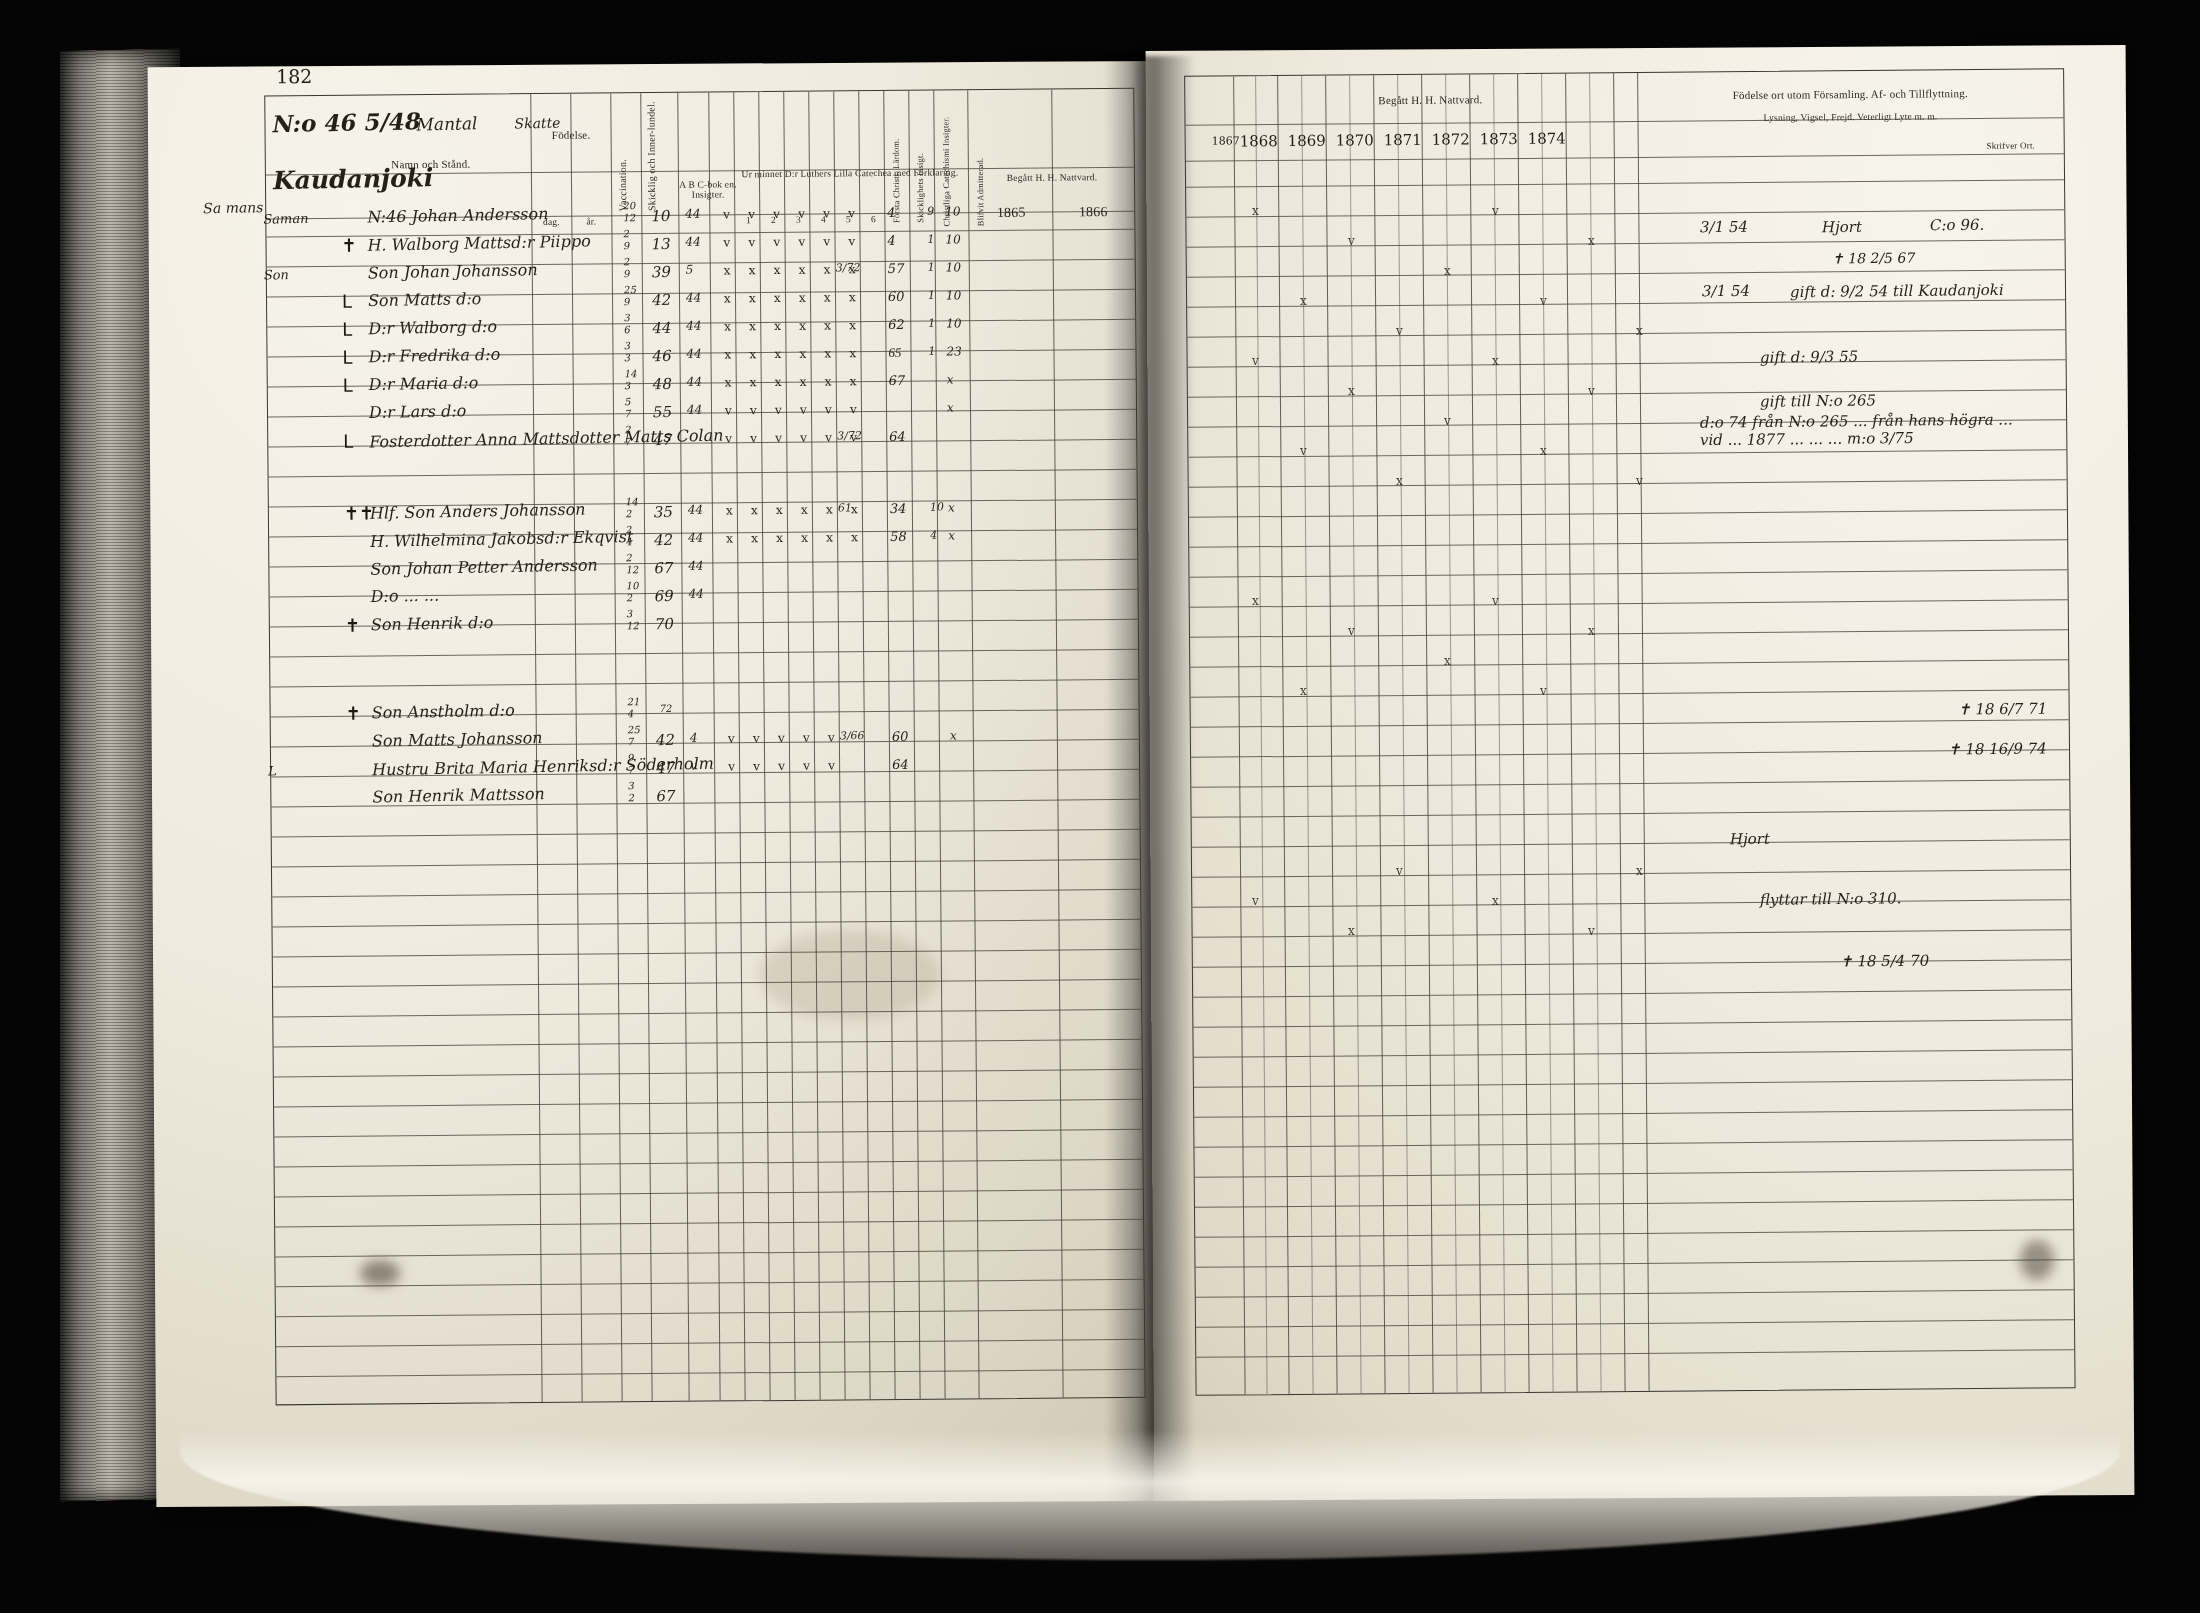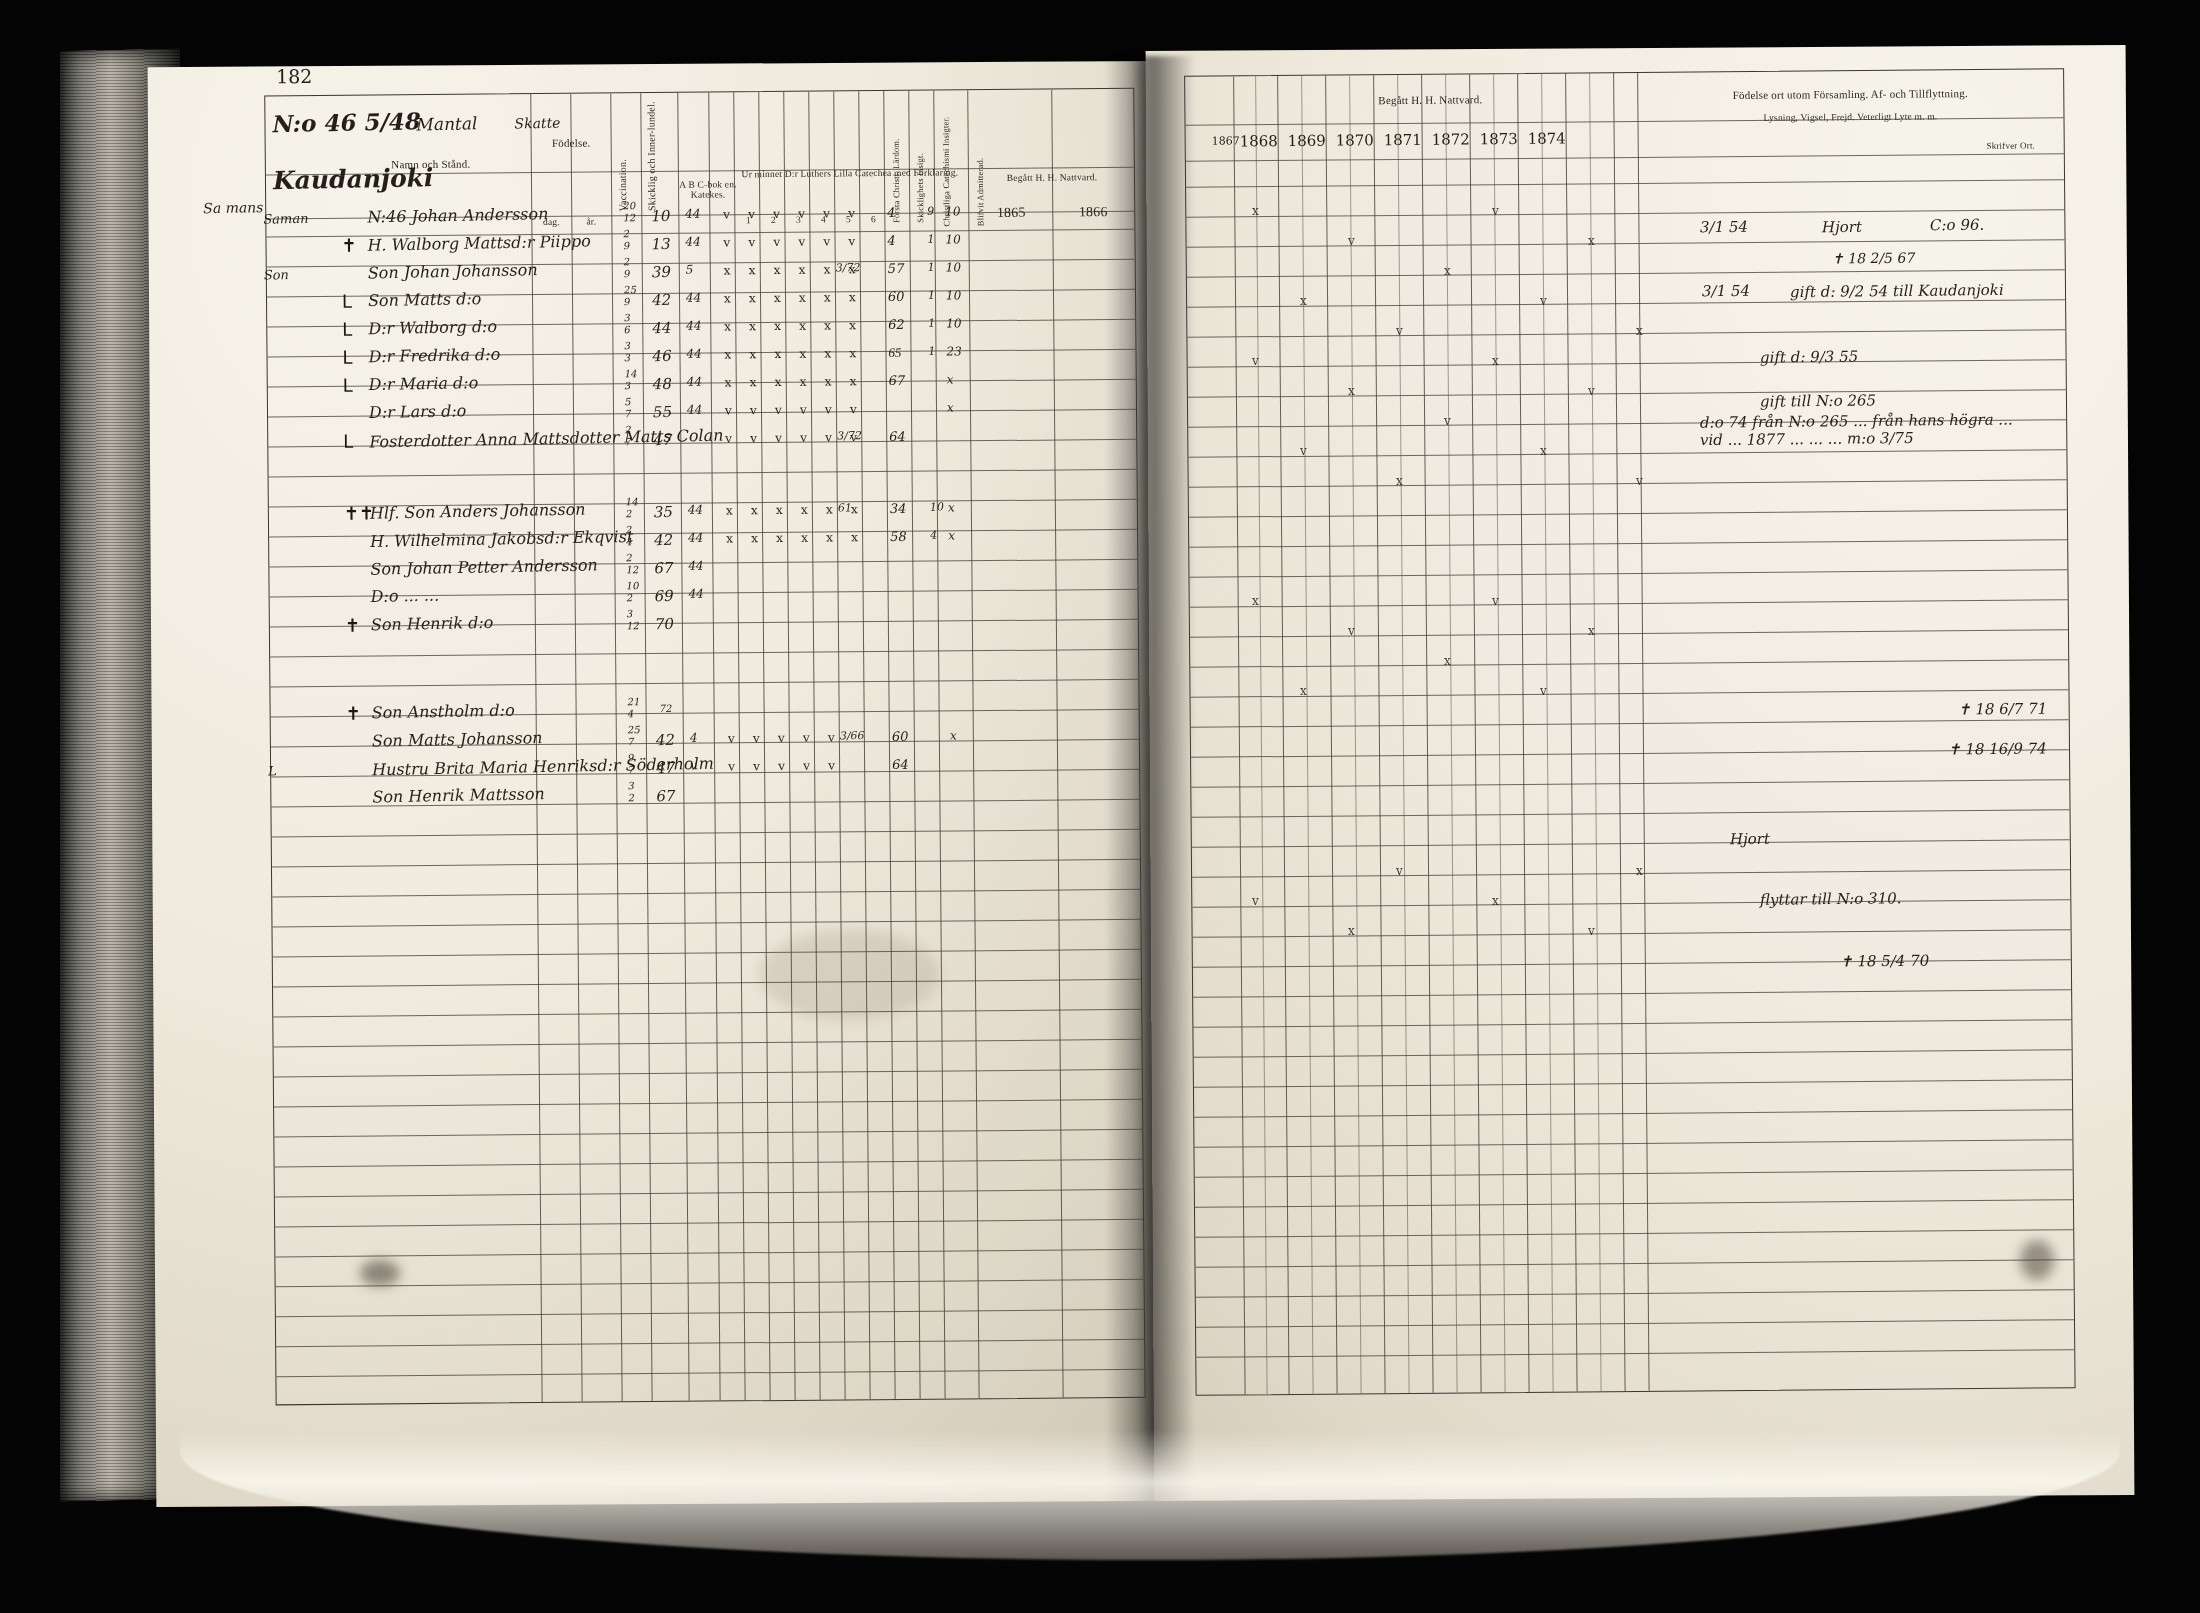--- a/index.html
+++ b/index.html
@@ -109,27 +109,27 @@
       <div class="vline" style="left:518px;"></div>
       <div class="vline" style="left:543px;"></div>
       <div class="vline" style="left:568px;"></div>
       <div class="vline" style="left:593px;"></div>
       <div class="vline" style="left:618px;"></div>
       <div class="vline" style="left:643px;"></div>
       <div class="vline" style="left:668px;"></div>
       <div class="vline" style="left:702px;"></div>
       <div class="vline" style="left:786px;"></div>
 
-      <div class="hdr" style="left:268px;top:44px;width:75px;">Födelse.</div>
+      <div class="hdr" style="left:268px;top:36px;width:75px;">Födelse.</div>
       <div class="hdr small" style="left:266px;top:124px;width:38px;">dag.</div>
       <div class="hdr small" style="left:306px;top:124px;width:38px;">år.</div>
 
       <div class="hdr rot small" style="left:352px;top:118px;">Vaccination.</div>
       <div class="hdr rot small" style="left:381px;top:118px;">Skicklig och Inner-lundel.</div>
-      <div class="hdr small" style="left:413px;top:88px;width:58px;">A B C-bok en. Katekes.</div>
+      <div class="hdr small" style="left:413px;top:88px;width:58px;">A B C-bok en. Insigter.</div>
 
       <div class="hdr small" style="left:470px;top:78px;width:228px;">Ur minnet D:r Luthers Lilla Catechea med Förklaring.</div>
       <div class="hdr small" style="left:470px;top:124px;width:24px;">1</div>
       <div class="hdr small" style="left:495px;top:124px;width:24px;">2</div>
       <div class="hdr small" style="left:520px;top:124px;width:24px;">3</div>
       <div class="hdr small" style="left:545px;top:124px;width:24px;">4</div>
       <div class="hdr small" style="left:570px;top:124px;width:24px;">5</div>
       <div class="hdr small" style="left:595px;top:124px;width:24px;">6</div>
 
       <div class="hdr rot small" style="left:626px;top:132px;font-size:8.5px;">Första Christi. Lärdom.</div>

